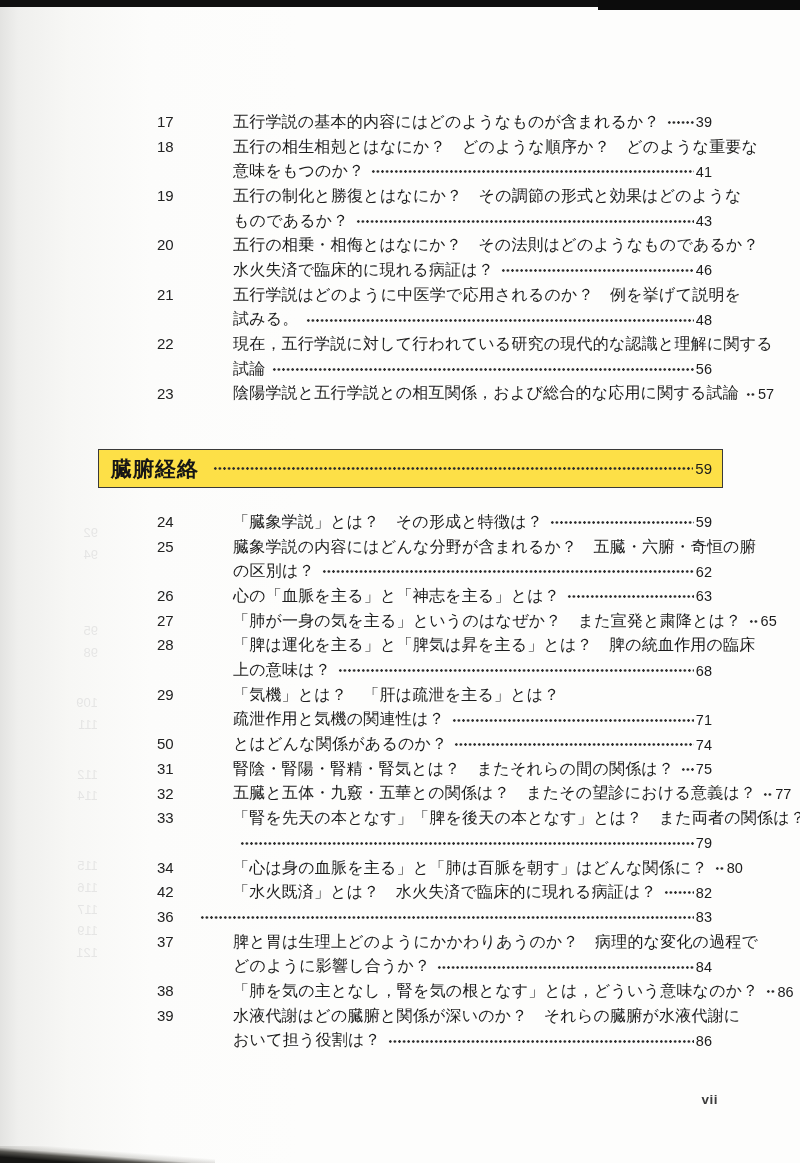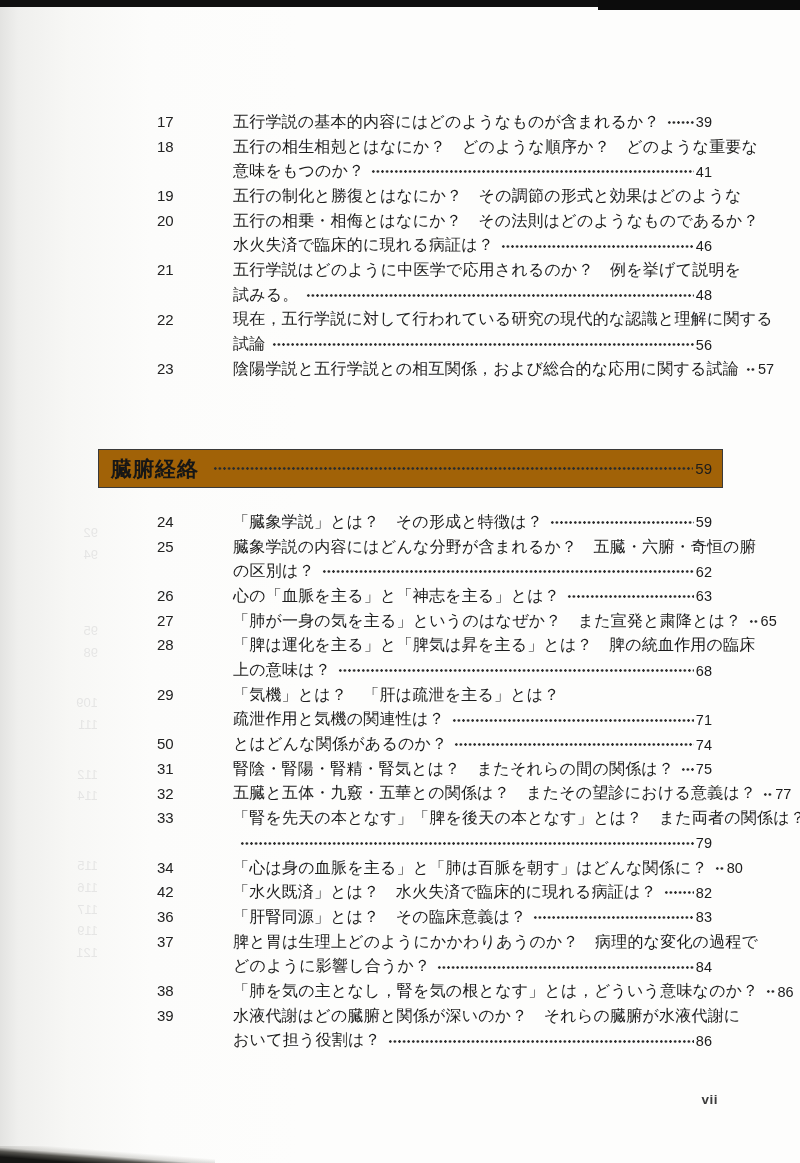--- a/index.html
+++ b/index.html
@@ -23,21 +23,21 @@
   .lines{flex:1;min-width:0;}
   .line{display:flex;align-items:center;height:24.7px;font-size:16px;color:#1c1c1c;}
   .txt{white-space:nowrap;letter-spacing:0.2px;margin-left:40px;}
   .leader{flex:1;align-self:stretch;min-width:10px;margin:0 2px 0 7px;
        background-image:radial-gradient(circle,#2c2c2c 1.05px,transparent 1.4px);
        background-size:4.6px 4.6px;background-repeat:repeat-x;background-position:0 center;}
   .pg{font-family:"Liberation Sans","DejaVu Sans",sans-serif;font-size:14.5px;color:#1c1c1c;}
 
   
   .section-box{position:absolute;left:98px;top:449px;width:625px;height:39px;
-       border:1.6px solid #3a3a3a;box-sizing:border-box;background:#a16207;
+       border:1.6px solid #3a3a3a;box-sizing:border-box;background:#fde047;
        display:flex;align-items:center;padding:0 10px 0 12px;}
   .section-title{font-family:"Liberation Sans","DejaVu Sans",sans-serif;
        font-weight:700;font-size:21px;color:#161616;letter-spacing:1px;white-space:nowrap;}
   .section-box .leader{margin:0 2px 0 14px;}
   .section-box .pg{font-size:15px;}
 
   .footer-pg{position:absolute;right:82px;top:1092px;
        font-family:"Liberation Sans","DejaVu Sans",sans-serif;
        font-size:13.5px;font-weight:700;color:#3c3c3c;letter-spacing:0.5px;}
 
@@ -93,20 +93,25 @@
           <span class="pg">41</span>
         </div>
       </div>
     </div>
     <div class="entry">
       <div class="num">19</div>
       <div class="lines">
         <div class="line">
           <span class="txt">五行の制化と勝復とはなにか？　その調節の形式と効果はどのような</span>
         </div>
+        <div class="line">
+          <span class="txt">ものであるか？</span>
+          <span class="leader"></span>
+          <span class="pg">43</span>
+        </div>
       </div>
     </div>
     <div class="entry">
       <div class="num">20</div>
       <div class="lines">
         <div class="line">
           <span class="txt">五行の相乗・相侮とはなにか？　その法則はどのようなものであるか？</span>
         </div>
         <div class="line">
           <span class="txt">水火失済で臨床的に現れる病証は？</span>
@@ -289,21 +294,20 @@
           <span class="txt">「水火既済」とは？　水火失済で臨床的に現れる病証は？</span>
           <span class="leader"></span>
           <span class="pg">82</span>
         </div>
       </div>
     </div>
     <div class="entry">
       <div class="num">36</div>
       <div class="lines">
         <div class="line">
-          <span class="txt">「肝腎同源」とは？　その臨床意義は？</span>
           <span class="leader"></span>
           <span class="pg">83</span>
         </div>
       </div>
     </div>
     <div class="entry">
       <div class="num">37</div>
       <div class="lines">
         <div class="line">
           <span class="txt">脾と胃は生理上どのようにかかわりあうのか？　病理的な変化の過程で</span>

